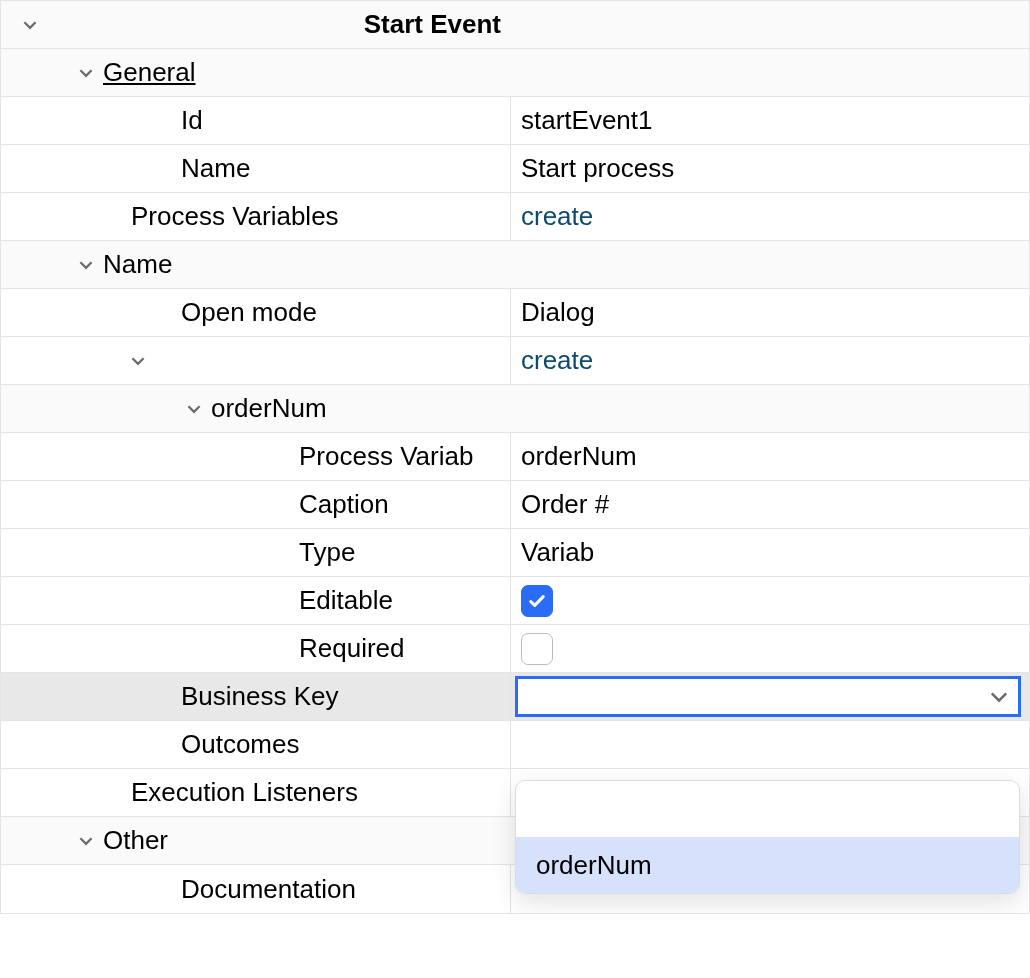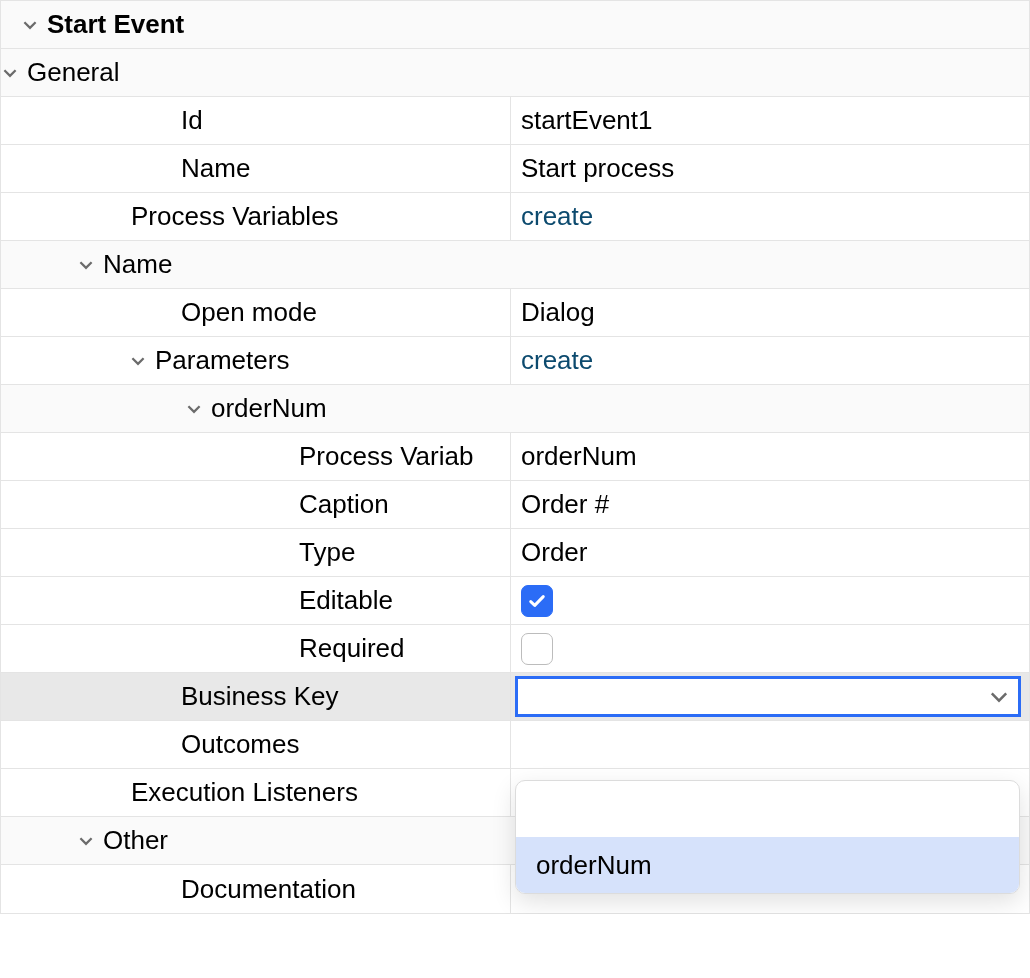--- a/index.html
+++ b/index.html
@@ -106,32 +106,32 @@
   }
   .wrap { position: relative; }
 </style>
 </head>
 <body>
 
 <div class="wrap">
 <div class="panel">
 
   <div class="row alt">
-    <div class="label-cell no-border-right" style="padding-left:20px;">
+    <div class="label-cell no-border-right" style="padding-left:20px;justify-content:space-between;">
       <span class="chevron">
         <svg viewBox="0 0 10 10">
               <path d="M1 3 L5 7 L9 3" fill="none" stroke="#6b6b6b" stroke-width="1.6"></path>
             </svg>
       </span>
       <span class="bold">Start Event</span>
     </div>
   </div>
 
   <div class="row alt">
-    <div class="label-cell no-border-right" style="">
+    <div class="label-cell no-border-right" style="padding-left:76px;text-decoration:underline;">
       <span class="chevron">
         <svg viewBox="0 0 10 10">
               <path d="M1 3 L5 7 L9 3" fill="none" stroke="#6b6b6b" stroke-width="1.6"></path>
             </svg>
       </span>
       <span>General</span>
     </div>
   </div>
 
   <div class="row">
@@ -182,21 +182,20 @@
     </div>
   </div>
 
   <div class="row">
     <div class="label-cell" style="padding-left:128px;">
       <span class="chevron">
         <svg viewBox="0 0 10 10">
               <path d="M1 3 L5 7 L9 3" fill="none" stroke="#6b6b6b" stroke-width="1.6"></path>
             </svg>
       </span>
-      <span>Parameters</span>
     </div>
     <div class="value-cell">
       <span class="link">create</span>
     </div>
   </div>
 
   <div class="row alt">
     <div class="label-cell no-border-right" style="padding-left:184px;">
       <span class="chevron">
         <svg viewBox="0 0 10 10">
@@ -223,21 +222,21 @@
     <div class="value-cell">
       <span>Order #</span>
     </div>
   </div>
 
   <div class="row">
     <div class="label-cell" style="padding-left:298px;">
       <span>Type</span>
     </div>
     <div class="value-cell">
-      <span>Order</span>
+      <span>Variab</span>
     </div>
   </div>
 
   <div class="row">
     <div class="label-cell" style="padding-left:298px;">
       <span>Editable</span>
     </div>
     <div class="value-cell">
       <span class="checkbox checked">
         <svg viewBox="0 0 16 16">

